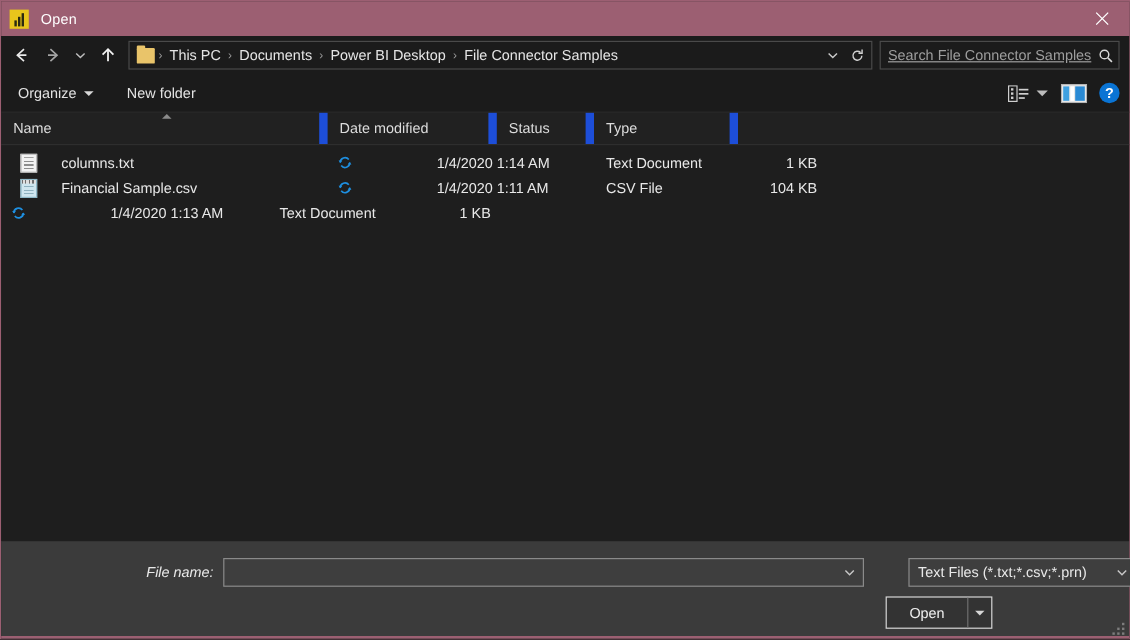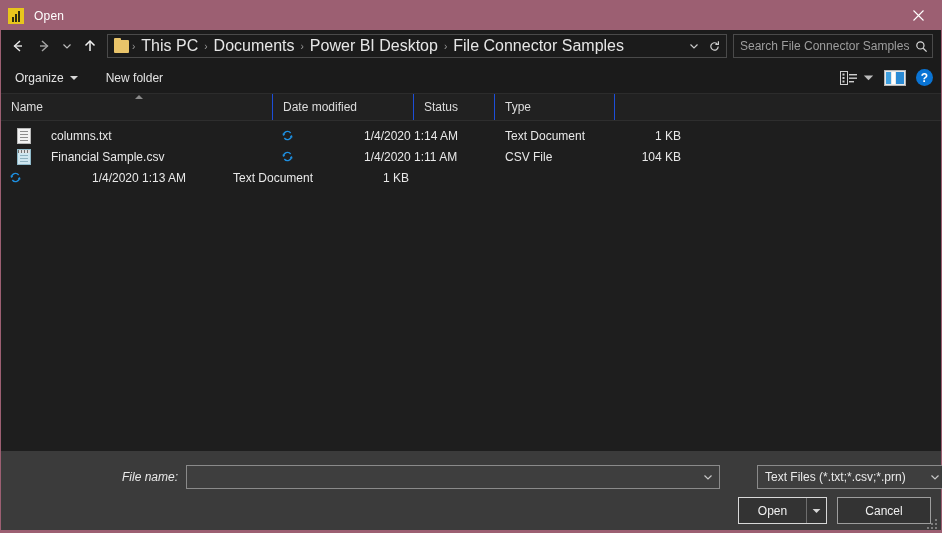--- a/index.html
+++ b/index.html
@@ -72,37 +72,37 @@
   .crumb-folder {
     width: 15px; height: 13px; margin: 0 2px 0 2px;
     background: #e9c46a; position: relative; flex: none;
     border-radius: 1px;
   }
   .crumb-folder::before{
     content:""; position:absolute; left:0; top:-2px;
     width:7px; height:3px; background:#e9c46a; border-radius:1px 1px 0 0;
   }
   .crumb {
-    color: #e6e6e6; font-size: 16px; white-space: nowrap;
+    color: #e6e6e6; font-size: 12px; white-space: nowrap;
     padding: 0 5px; line-height: 22px;
   }
   .crumb-sep { color: #9a9a9a; font-size: 10px; padding: 0 1px; }
   .addr-spacer { flex: 1 1 auto; }
   .addr-icon {
     width: 20px; height: 22px;
     display:flex; align-items:center; justify-content:center;
     color: #d0d0d0; flex: none;
   }
 
   .searchbox {
     width: 200px; height: 24px; flex: none;
     border: 1px solid #4a4a4a; background: #1b1b1b;
     display: flex; align-items: center; padding: 0 4px 0 6px;
   }
-  .search-text { color: #9e9e9e; font-size: 12px; flex: 1 1 auto; white-space: nowrap; }
+  .search-text { color: #9e9e9e; font-size: 12px; flex: 1 1 auto; white-space: nowrap; text-decoration: underline; }
   .search-icon { color: #d5d5d5; display: flex; align-items: center; }
 
   
   .commandbar {
     height: 32px; flex: 0 0 32px;
     background: #1b1b1b;
     display: flex; align-items: center;
     padding: 0 8px 0 14px;
     border-bottom: 1px solid #2c2c2c;
   }
@@ -133,21 +133,21 @@
     height: 27px; flex: 0 0 27px;
     background: #212121;
     display: flex; align-items: stretch;
     position: relative;
     border-bottom: 1px solid #2e2e2e;
   }
   .ch {
     color: #dcdcdc; font-size: 12px;
     display: flex; align-items: center;
     padding-left: 10px;
-    border-right: 1px solid #1d4ed8;
+    border-right: 7px solid #1d4ed8;
     position: relative;
   }
   .ch.name { width: 272px; }
   .ch.status { width: 81px; }
   .ch.date { width: 141px; }
   .ch.type { width: 120px; }
   .ch.size { width: 80px; }
   .ch.tail { flex: 1 1 auto; border-right: none; }
   .sort-caret {
     position: absolute; left: 134px; top: 1px;
@@ -477,23 +477,20 @@
 
     <div class="btn-row">
       <div class="btn open">
         <span class="lbl">Open</span>
         <span class="split">
           <svg width="9" height="6" viewBox="0 0 9 6">
             <path d="M0.6 1 L4.5 5 L8.4 1 Z" fill="#d6d6d6"></path>
           </svg>
         </span>
       </div>
-      <div class="btn cancel">
-        <span>Cancel</span>
-      </div>
     </div>
 
     <div class="grip">
       <i style="right:0;bottom:0;"></i>
       <i style="right:4px;bottom:0;"></i>
       <i style="right:8px;bottom:0;"></i>
       <i style="right:0;bottom:4px;"></i>
       <i style="right:4px;bottom:4px;"></i>
       <i style="right:0;bottom:8px;"></i>
     </div>

